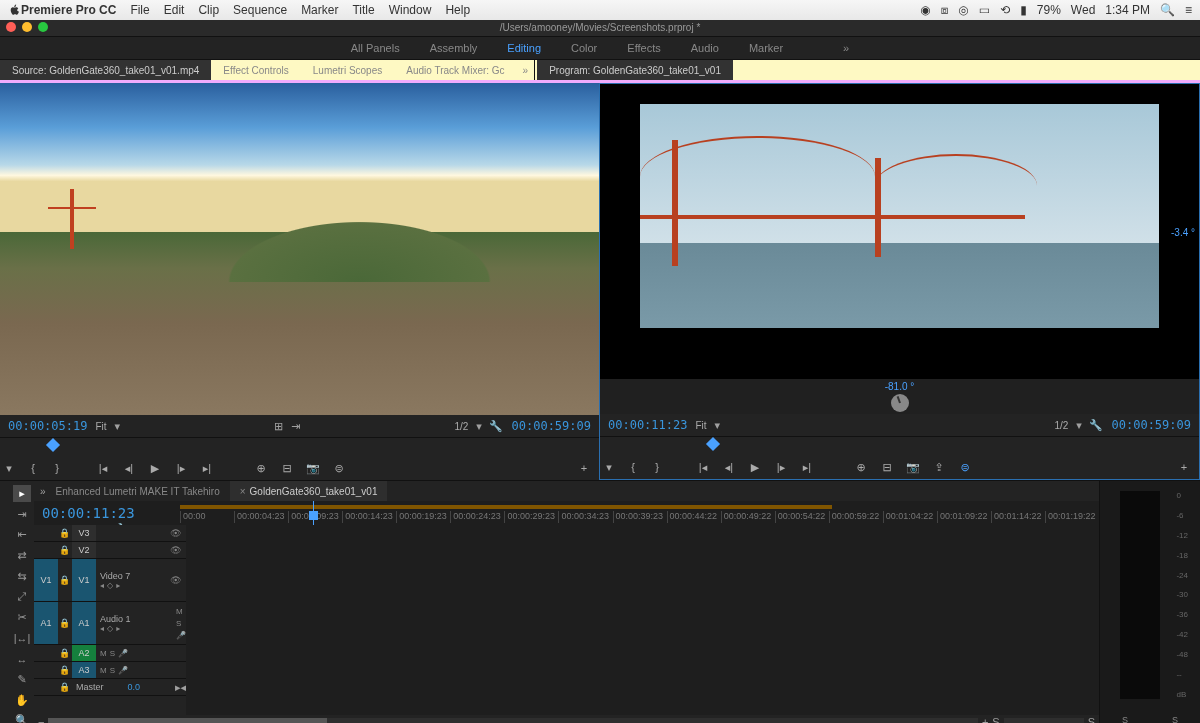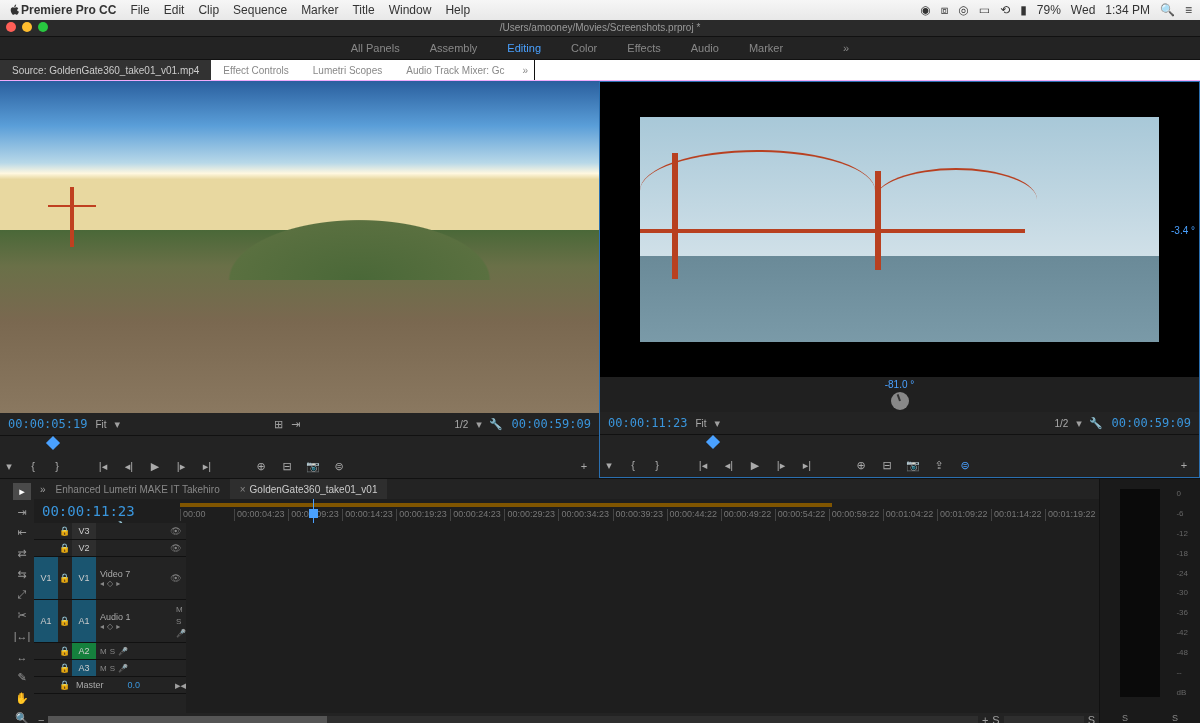--- a/index.html
+++ b/index.html
@@ -5,27 +5,27 @@
 html,body{margin:0;padding:0;width:1200px;height:723px;background:#1a1a1a;font-family:"Lucida Grande","Helvetica Neue",Arial,sans-serif;font-size:11px;color:#a0a0a0;overflow:hidden}
 .macbar{height:20px;background:linear-gradient(#f6f6f6,#e8e8e8);display:flex;align-items:center;padding:0 8px;color:#333;font-size:12px}
 .dot{width:10px;height:10px;border-radius:50%}
 .dot.r{background:#ff5f57}.dot.y{background:#ffbd2e}.dot.g{background:#28c840}
 .macbar .menu{display:flex;gap:14px}
 .macbar .right{margin-left:auto;display:flex;gap:10px;align-items:center}
 .titlebar{height:16px;background:#2a2a2a;text-align:center;font-size:10px;color:#999;border-bottom:1px solid #111;line-height:16px}
 .workspacebar{height:22px;background:#232323;display:flex;align-items:center;justify-content:center;gap:30px;border-bottom:1px solid #111}
 .workspacebar span{font-size:11px;color:#888;cursor:pointer}
 .workspacebar span.active{color:#4aa1ff}
-.panelbar{height:20px;background:#ffffff;display:flex;align-items:center;font-size:10px;color:#888;border-bottom:1px solid #f0abfc}
+.panelbar{height:20px;background:#fef9c3;display:flex;align-items:center;font-size:10px;color:#888;border-bottom:3px solid #f0abfc}
 .panelbar .tab{padding:0 12px;height:100%;display:flex;align-items:center}
 .panelbar .tab.active{background:#323232;color:#ccc}
 .monitors{display:flex;height:397px}
 .mon{flex:1;background:#202020;display:flex;flex-direction:column;position:relative}
 .mon.right{border:1px solid #2a6fb0}
-.viewer{flex:1;background:#000;display:flex;align-items:center;justify-content:center;position:relative;overflow:hidden}
+.viewer{flex:1;background:#000;display:flex;align-items:flex-start;justify-content:center;position:relative;overflow:hidden}
 .vr-angle-v{position:absolute;right:4px;top:50%;transform:translateY(-50%);color:#4aa1ff;font-size:10px}
 .vr-angle-h{color:#4aa1ff;font-size:10px;text-align:center;padding-top:2px}
 .vr-dial{width:18px;height:18px;border-radius:50%;background:#888;margin:2px auto;position:relative}
 .vr-dial::after{content:"";position:absolute;left:8px;top:2px;width:2px;height:7px;background:#333;transform:rotate(-20deg);transform-origin:bottom}
 .moninfo{height:22px;display:flex;align-items:center;padding:0 8px;gap:8px;background:#232323}
 .tc{color:#3a96dd;font-family:monospace;font-size:12px}
 .sel{color:#aaa;font-size:10px}
 .scrub{height:18px;background:#232323;position:relative;border-top:1px solid #111}
 .scrub .head{position:absolute;top:2px;width:10px;height:10px;background:#4aa1ff;transform:rotate(45deg)}
 .transport{height:24px;background:#232323;display:flex;align-items:center;justify-content:center;gap:8px}
@@ -142,20 +142,23 @@
 
 <div class="panelbar">
   <div class="tab active">
       <span>Source: GoldenGate360_take01_v01.mp4</span>
     </div>
   <div class="tab">Effect Controls</div>
   <div class="tab">Lumetri Scopes</div>
   <div class="tab">Audio Track Mixer: Gc</div>
   <span style="padding:0 6px">»</span>
   <div style="width:1px;height:100%;background:#111"></div>
+  <div class="tab active" style="margin-left:2px">
+      <span>Program: GoldenGate360_take01_v01</span>
+    </div>
 </div>
 
 <div class="monitors">
 
   <div class="mon">
     <div class="viewer">
       <div class="panosky"></div>
         <div class="panoground"></div>
         <div class="panohill"></div>
         <div class="panobridge"></div>

